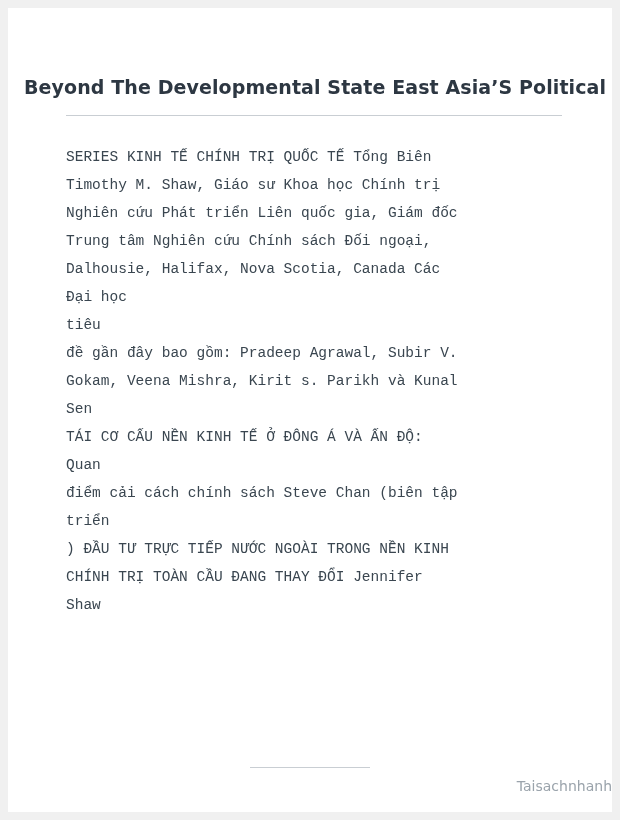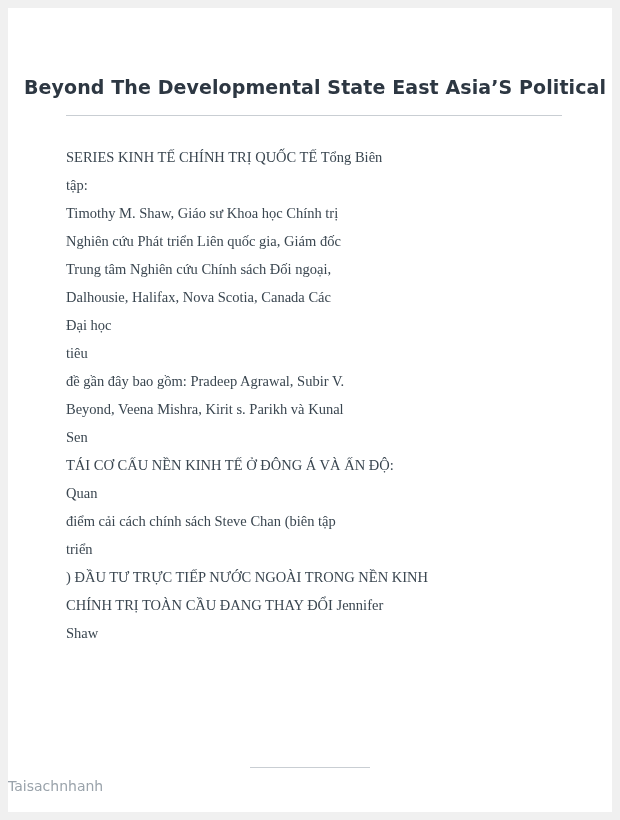--- a/index.html
+++ b/index.html
@@ -46,28 +46,28 @@
     position: absolute;
     top: 135px;
     left: 58px;
     width: 420px;
   }
   .body-line {
     font-size: 14.5px;
     color: #3a4650;
     line-height: 28px;
     white-space: pre;
-    font-family: Liberation Serif, serif;
+    font-family: Liberation Mono, monospace;
   }
   .footer {
     position: absolute;
     left: 0;
     right: 0;
     bottom: 18px;
-    text-align: left;
+    text-align: right;
   }
   .footer-rule {
     width: 120px;
     height: 1px;
     background: #c9ced3;
     margin: 0 auto 10px auto;
   }
   .footer-text {
     font-size: 14px;
     color: #9aa3ab;
@@ -78,29 +78,28 @@
 <body>
 
 <div class="page">
 
   <div class="doc-title">Beyond The Developmental State East Asia’S Political Economies Re</div>
 
   <div class="title-rule"></div>
 
   <div class="body-block">
     <div class="body-line">SERIES KINH TẾ CHÍNH TRỊ QUỐC TẾ Tổng Biên</div>
-    <div class="body-line">tập:</div>
     <div class="body-line">Timothy M. Shaw, Giáo sư Khoa học Chính trị</div>
     <div class="body-line">Nghiên cứu Phát triển Liên quốc gia, Giám đốc</div>
     <div class="body-line">Trung tâm Nghiên cứu Chính sách Đối ngoại,</div>
     <div class="body-line">Dalhousie, Halifax, Nova Scotia, Canada Các</div>
     <div class="body-line">Đại học</div>
     <div class="body-line">tiêu</div>
     <div class="body-line">đề gần đây bao gồm: Pradeep Agrawal, Subir V.</div>
-    <div class="body-line">Beyond, Veena Mishra, Kirit s. Parikh và Kunal</div>
+    <div class="body-line">Gokam, Veena Mishra, Kirit s. Parikh và Kunal</div>
     <div class="body-line">Sen</div>
     <div class="body-line">TÁI CƠ CẤU NỀN KINH TẾ Ở ĐÔNG Á VÀ ẤN ĐỘ:</div>
     <div class="body-line">Quan</div>
     <div class="body-line">điểm cải cách chính sách Steve Chan (biên tập</div>
     <div class="body-line">triển</div>
     <div class="body-line">) ĐẦU TƯ TRỰC TIẾP NƯỚC NGOÀI TRONG NỀN KINH</div>
     <div class="body-line">CHÍNH TRỊ TOÀN CẦU ĐANG THAY ĐỔI Jennifer</div>
     <div class="body-line">Shaw</div>
   </div>
 

